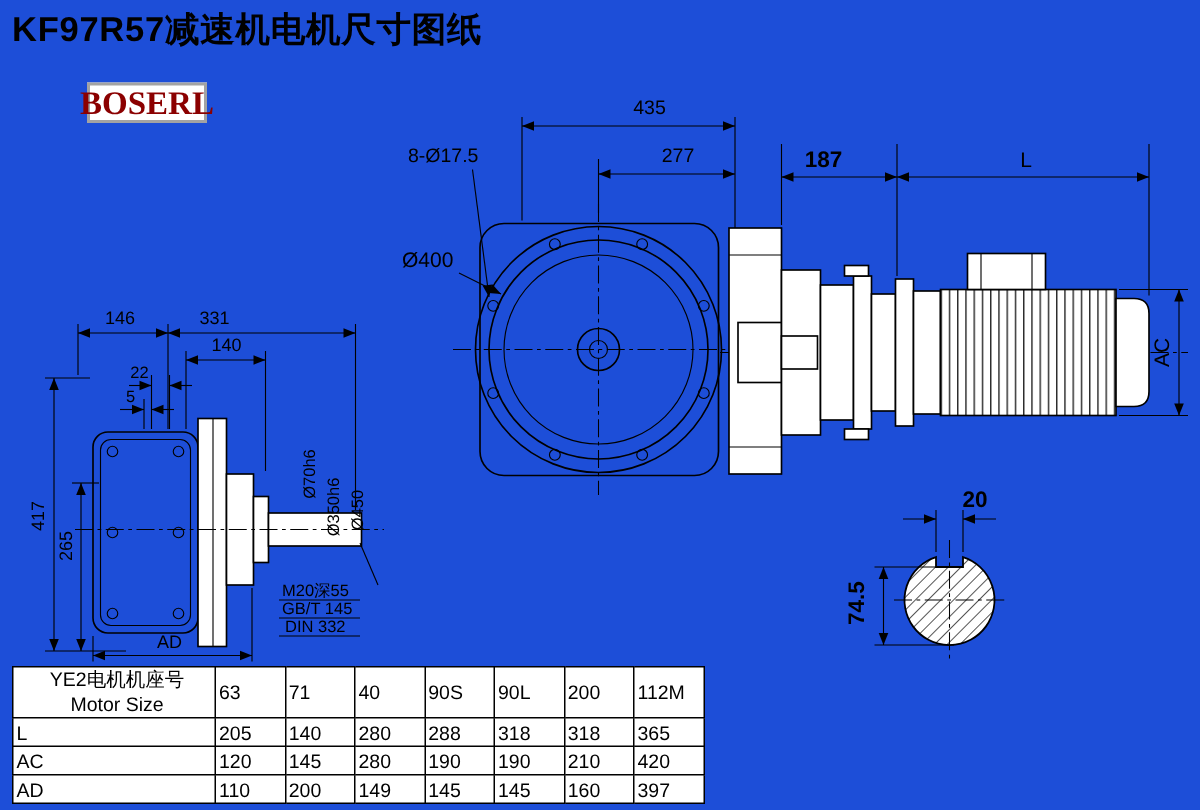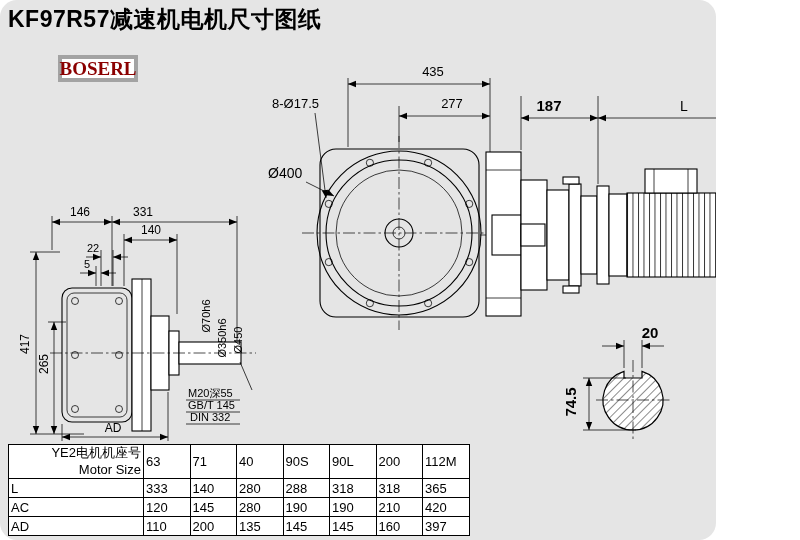--- a/index.html
+++ b/index.html
@@ -1,36 +1,36 @@
 <!DOCTYPE html>
 <html><head>
 <meta charset="utf-8">
 <style>
   * { margin:0; padding:0; box-sizing:border-box; }
   html,body { width:800px; height:540px; background:#fff; }
   body { font-family:"Liberation Sans","DejaVu Sans",sans-serif; color:#000; }
-  .page { position:relative; width:716px; height:540px; background:#e5e5e5; overflow:hidden;border-radius:17px; }
+  .page { position:relative; width:800px; height:540px; background:#1d4ed8; overflow:hidden; }
   .title { position:absolute; left:8px; top:4px; font-size:23px; font-weight:bold; letter-spacing:0.5px; }
   .logo-box { position:absolute; left:58px; top:55px; width:80px; height:27px;
-              border:4px solid #a3a3a3; display:flex; align-items:center; justify-content:center;
+              border:2px solid #a3a3a3; display:flex; align-items:center; justify-content:center;
               font-family:"Liberation Serif","DejaVu Serif",serif; font-weight:bold;
-              font-size:19px; color:#8b0000; background:#fff; }
+              font-size:22px; color:#8b0000; background:#fff; }
   svg.drawing { position:absolute; left:0; top:0; }
   .ln   { stroke:#000; fill:none; stroke-width:1.1; }
   .lnf  { stroke:#000; fill:#fff; stroke-width:1.1; }
   .thin { stroke:#000; fill:none; stroke-width:0.75; }
   .cl   { stroke:#000; fill:none; stroke-width:0.7; stroke-dasharray:12 3 2.5 3; }
   .t11  { font-family:"Liberation Sans","DejaVu Sans",sans-serif; font-size:11px; fill:#000; }
   .t12  { font-family:"Liberation Sans","DejaVu Sans",sans-serif; font-size:12px; fill:#000; }
   .t13  { font-family:"Liberation Sans","DejaVu Sans",sans-serif; font-size:13px; fill:#000; }
   .t14  { font-family:"Liberation Sans","DejaVu Sans",sans-serif; font-size:14px; fill:#000; }
   .tb15 { font-family:"Liberation Sans","DejaVu Sans",sans-serif; font-size:15px; font-weight:bold; fill:#000; }
   .dim-table { position:absolute; left:8px; top:444px; border-collapse:collapse; table-layout:fixed; background:#fff; }
   .dim-table td { border:1px solid #000; text-align:left; font-size:13px; height:19px; padding:0 2px; }
-  .dim-table td.label-cell { text-align:right; padding-left:6px; font-size:13px; line-height:1.25; }
+  .dim-table td.label-cell { text-align:center; padding-left:6px; font-size:13px; line-height:1.25; }
 </style>
 </head>
 <body>
 
 <div class="page">
 
   <div class="title">KF97R57减速机电机尺寸图纸</div>
   <div class="logo-box">BOSERL</div>
 
   <svg class="drawing" width="800" height="540" viewBox="0 0 800 540">
@@ -257,21 +257,21 @@
         <td>63</td>
         <td>71</td>
         <td>40</td>
         <td>90S</td>
         <td>90L</td>
         <td>200</td>
         <td>112M</td>
       </tr>
       <tr>
         <td>L</td>
-        <td>333</td>
+        <td>205</td>
         <td>140</td>
         <td>280</td>
         <td>288</td>
         <td>318</td>
         <td>318</td>
         <td>365</td>
       </tr>
       <tr>
         <td>AC</td>
         <td>120</td>
@@ -279,21 +279,21 @@
         <td>280</td>
         <td>190</td>
         <td>190</td>
         <td>210</td>
         <td>420</td>
       </tr>
       <tr>
         <td>AD</td>
         <td>110</td>
         <td>200</td>
-        <td>135</td>
+        <td>149</td>
         <td>145</td>
         <td>145</td>
         <td>160</td>
         <td>397</td>
       </tr>
     </tbody>
   </table>
 
 </div>
 

